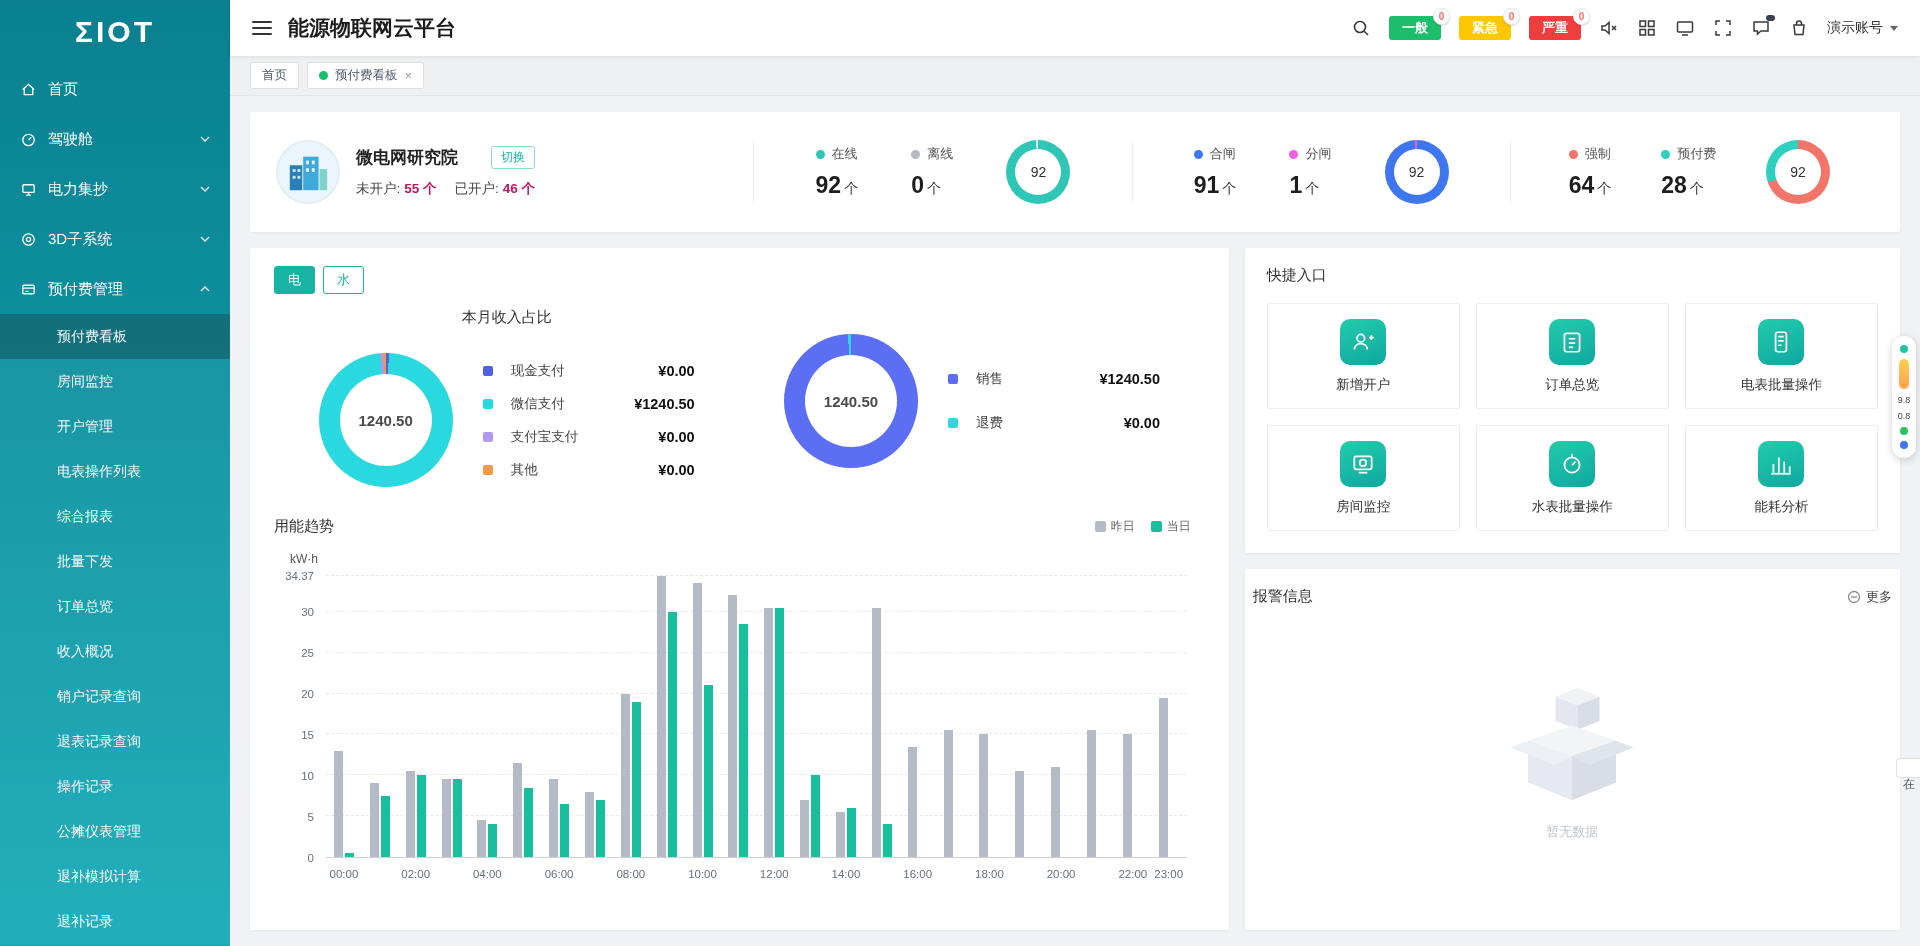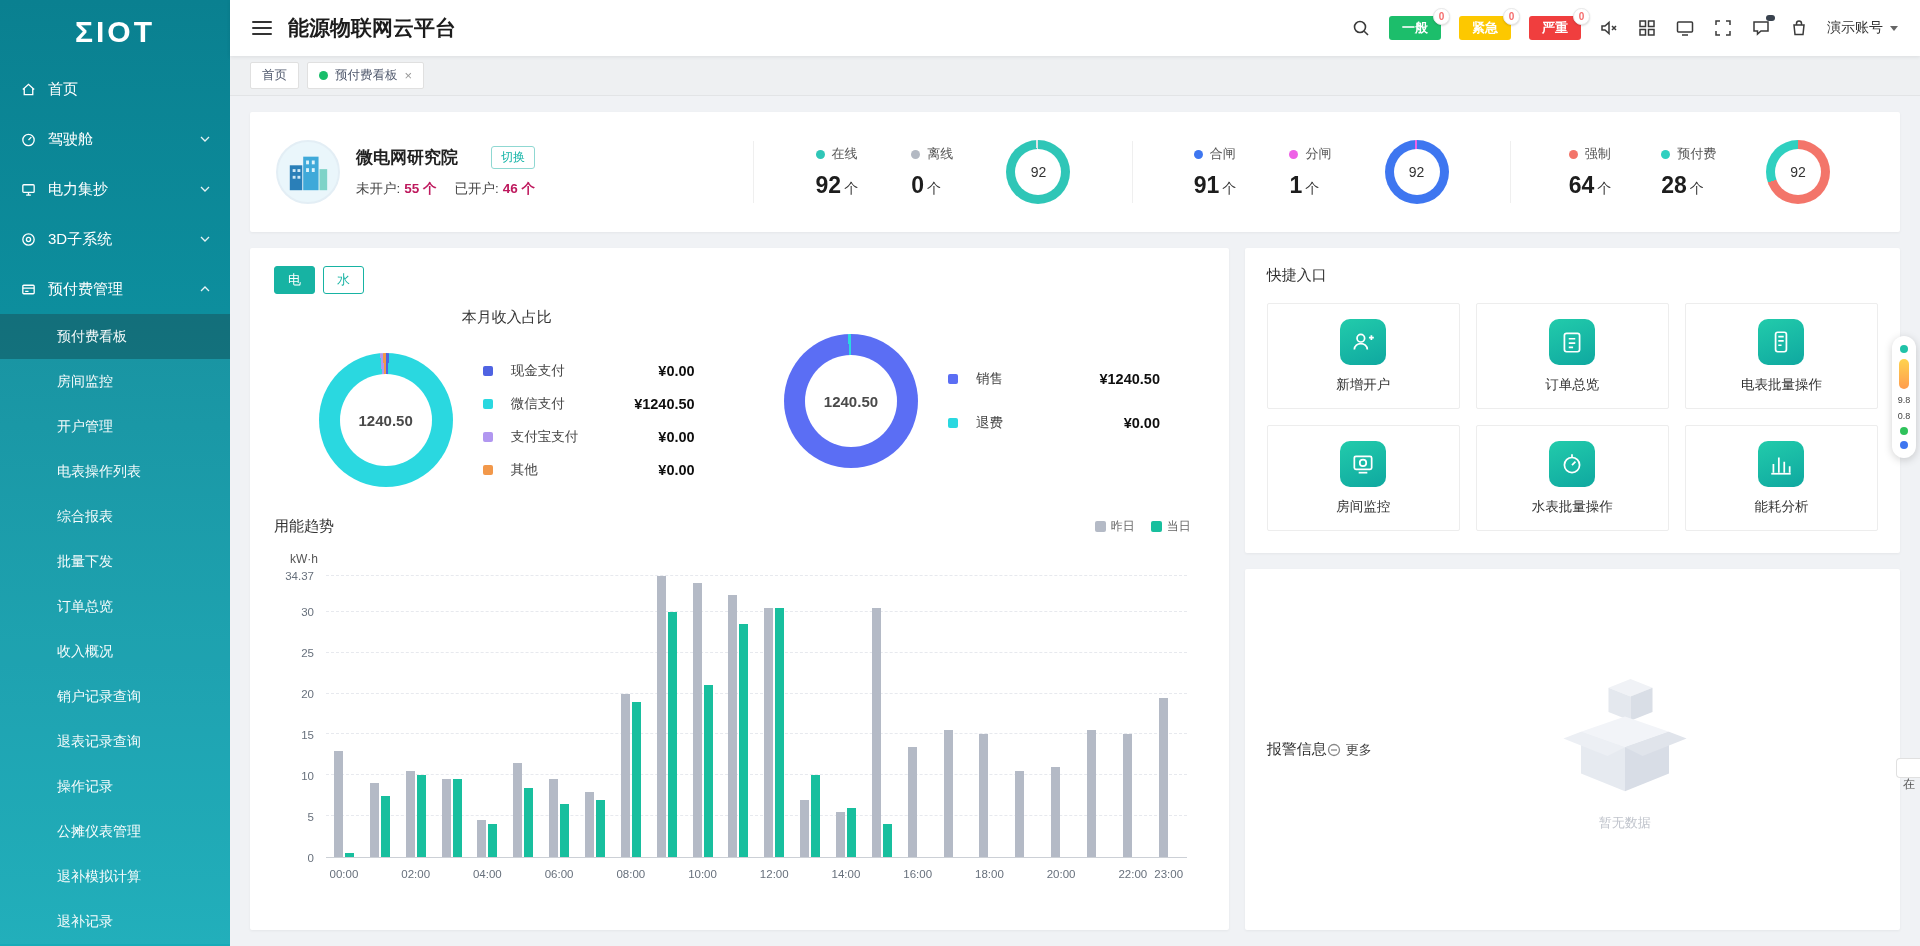--- a/index.html
+++ b/index.html
@@ -126,21 +126,21 @@
   .quick-grid { display:grid; grid-template-columns:repeat(3,1fr); gap:16px; margin-top:18px; }
   .tile { border:1px solid #ededed; border-radius:2px; height:106px; display:flex;
     flex-direction:column; align-items:center; justify-content:center; gap:11px;
     cursor:pointer; background:#fff; }
   .tile-icon { width:46px; height:46px; border-radius:10px;
     background:linear-gradient(160deg,#22cbab,#0fa8a0);
     display:flex; align-items:center; justify-content:center; color:#fff; }
   .tile-icon svg { width:26px; height:26px; }
   .tile-label { font-size:13.5px; color:#333; }
   
-  .alarm-card { flex:1; min-height:0; padding:18px 22px; display:flex; }
+  .alarm-card { flex:1; min-height:0; padding:18px 8px; display:flex; flex-direction:column; }
   .alarm-head { display:flex; align-items:center; }
   .more { margin-left:auto; display:flex; align-items:center; gap:5px; font-size:13px;
     color:#444; cursor:pointer; text-decoration:none; }
   .more svg { width:14px; height:14px; color:#888; }
   .empty { flex:1; display:flex; flex-direction:column; align-items:center;
     justify-content:center; gap:14px; color:#c0c4cc; font-size:13px; }
   
   .float-widget { position:absolute; right:4px; top:336px; width:24px; background:#fff;
     border-radius:12px; box-shadow:0 2px 8px rgba(0,0,0,.18); padding:9px 0; z-index:60;
     display:flex; flex-direction:column; align-items:center; gap:6px; cursor:pointer; }

